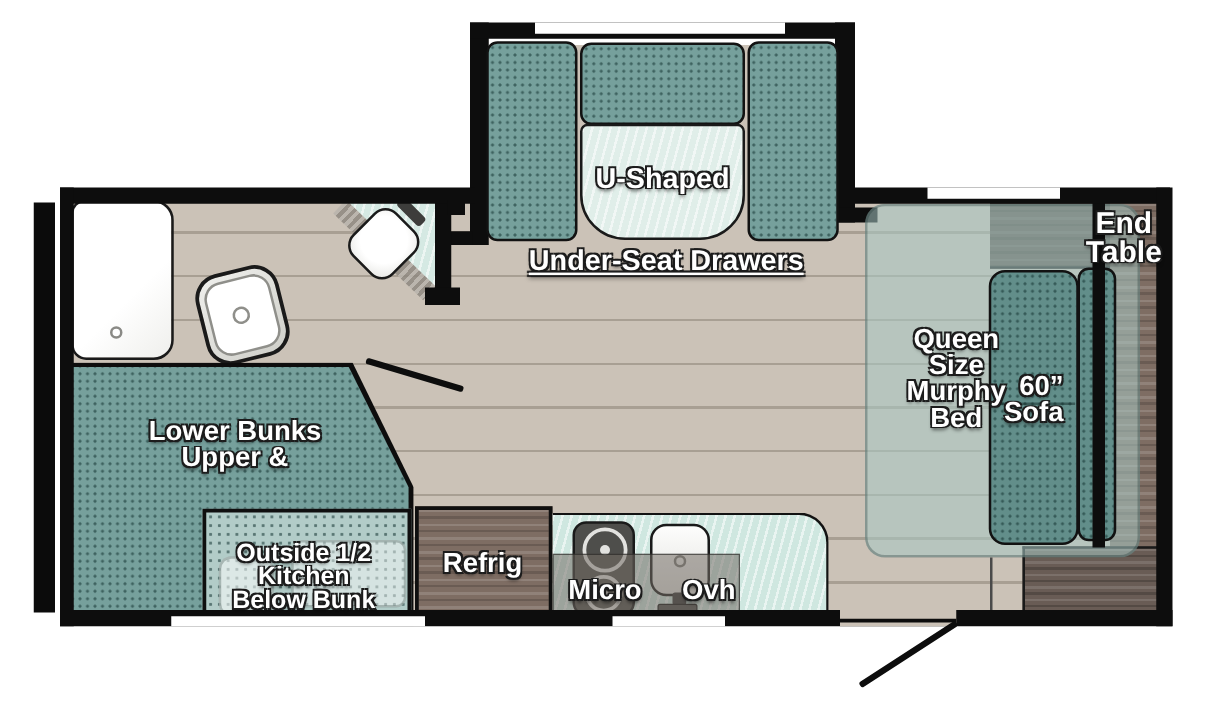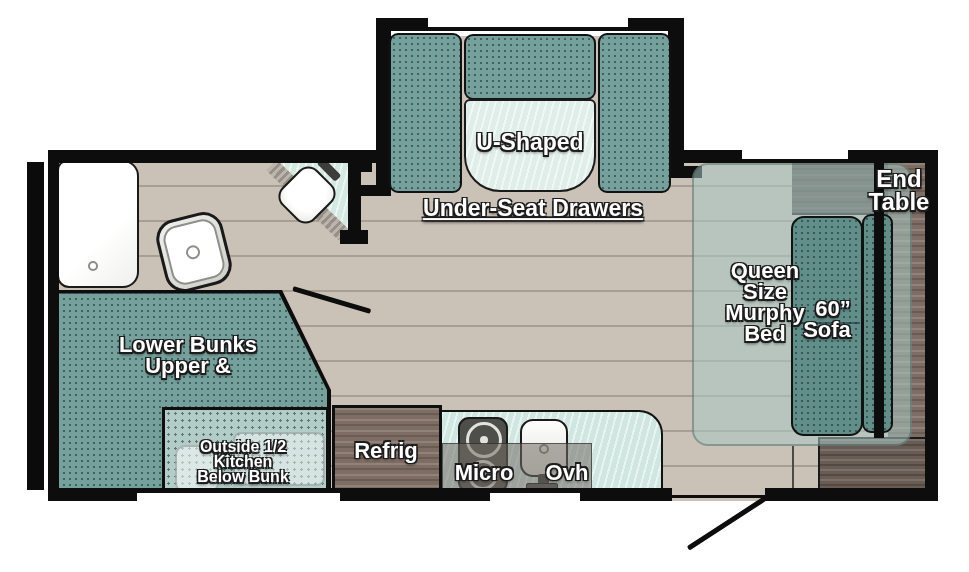--- a/index.html
+++ b/index.html
@@ -29,21 +29,21 @@
   
   .wood-h{background:repeating-linear-gradient(to bottom,rgba(255,255,255,.14) 0 2px,rgba(0,0,0,0) 2px 5px,rgba(0,0,0,.16) 5px 7px,rgba(0,0,0,0) 7px 11px),var(--wood,#7e6d63);}
   .wood-dark{background:repeating-linear-gradient(to bottom,rgba(255,255,255,.12) 0 2px,rgba(0,0,0,0) 2px 5px,rgba(0,0,0,.2) 5px 7px,rgba(0,0,0,0) 7px 10px),var(--wood_dark,#695c55);}
   
   .lbl{
     position:absolute;transform:translate(-50%,-50%);
     color:#fff;font-weight:700;text-align:center;line-height:.95;white-space:nowrap;
     text-shadow:-1.5px -1.5px 0 #1c1c1c,1.5px -1.5px 0 #1c1c1c,-1.5px 1.5px 0 #1c1c1c,1.5px 1.5px 0 #1c1c1c,0 2.5px 3px rgba(0,0,0,.55);
     z-index:40;
   }
-  .f22{font-size:22px;} .f23{font-size:23px;} .f24{font-size:24px;margin-left:41px;} .f20{font-size:16px;}
+  .f22{font-size:22px;} .f23{font-size:23px;} .f24{font-size:24px;margin-left:41px;} .f20{font-size:20px;}
   
   .outline{border:2.5px solid #1a1a1a;box-sizing:border-box;}
   .ring{position:absolute;border-radius:50%;border:3.5px solid #e2e2df;box-sizing:border-box;}
   .dot{position:absolute;border-radius:50%;background:#e2e2df;}
   .swing{position:absolute;height:4.5px;background:#0d0d0d;transform-origin:0 50%;border-radius:2px;z-index:45;}
 </style>
 </head>
 <body>
 
 <div class="plan">

